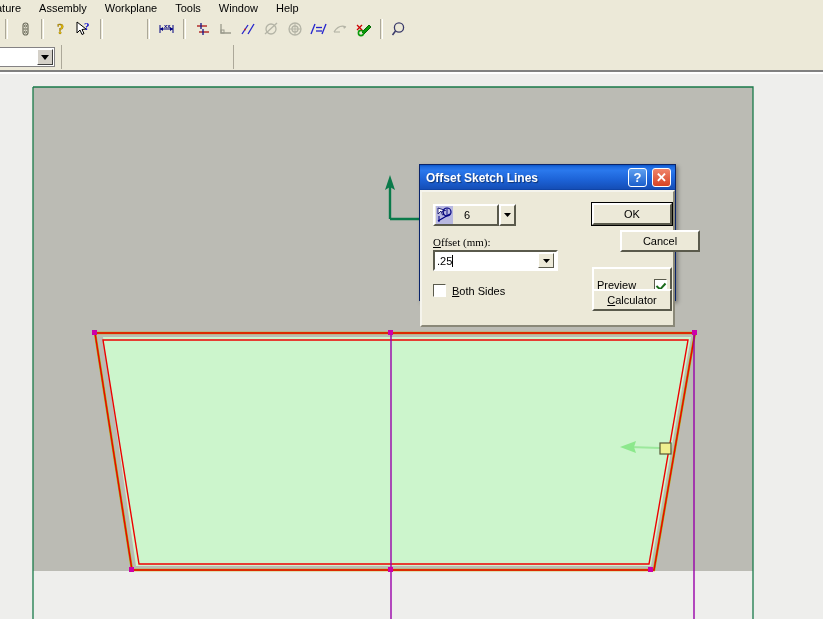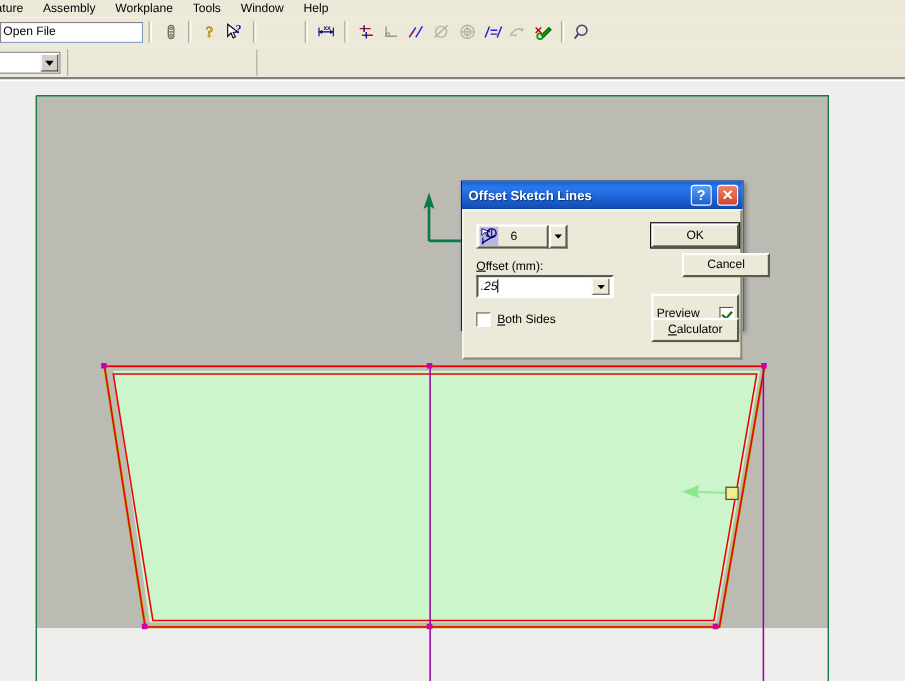--- a/index.html
+++ b/index.html
@@ -200,32 +200,33 @@
     border: 2px solid;
     border-color: #ffffff #5a5a4c #5a5a4c #ffffff;
     box-sizing: border-box;
     display:flex; align-items:center; justify-content:center;
   }
 
   #offset-label {
     position: absolute;
     left: 11px; top: 44px;
     font-size: 11px;
+    font-family: Liberation Serif, serif;
   }
   #offset-label u { text-decoration: underline; }
 
   #offset-combo {
     position: absolute;
     left: 11px; top: 58px;
     width: 125px; height: 21px;
     background: #ffffff;
     border: 2px solid;
     border-color: #5a5a4c #ffffff #ffffff #5a5a4c;
     box-sizing: border-box;
-    display: flex; align-items: center; font-style: italic;
+    display: flex; align-items: center;
   }
   #offset-value {
     font-size: 11px;
     padding-left: 2px;
     flex: 1;
     position: relative;
   }
   #offset-caret {
     display:inline-block;
     width:1px; height:12px;
@@ -309,23 +310,20 @@
   <div class="menu-item">ature</div>
   <div class="menu-item">Assembly</div>
   <div class="menu-item">Workplane</div>
   <div class="menu-item">Tools</div>
   <div class="menu-item">Window</div>
   <div class="menu-item">Help</div>
 </div>
 
 <div id="toolbar1">
 
-  <div class="tb-combo">
-    <span>Open File</span>
-  </div>
 
   <div class="tb-sep"></div>
 
   <div class="tb-btn">
     <svg width="16" height="16" viewBox="0 0 16 16">
       <rect x="6" y="2" width="5" height="12" rx="2.5" fill="none" stroke="#6e6e5e" stroke-width="1.2"></rect>
       <line x1="6.4" y1="8" x2="10.6" y2="8" stroke="#6e6e5e" stroke-width="1.2"></line>
       <circle cx="8.5" cy="5" r="1.1" fill="none" stroke="#6e6e5e" stroke-width="1"></circle>
       <circle cx="8.5" cy="11" r="1.1" fill="none" stroke="#6e6e5e" stroke-width="1"></circle>
     </svg>

